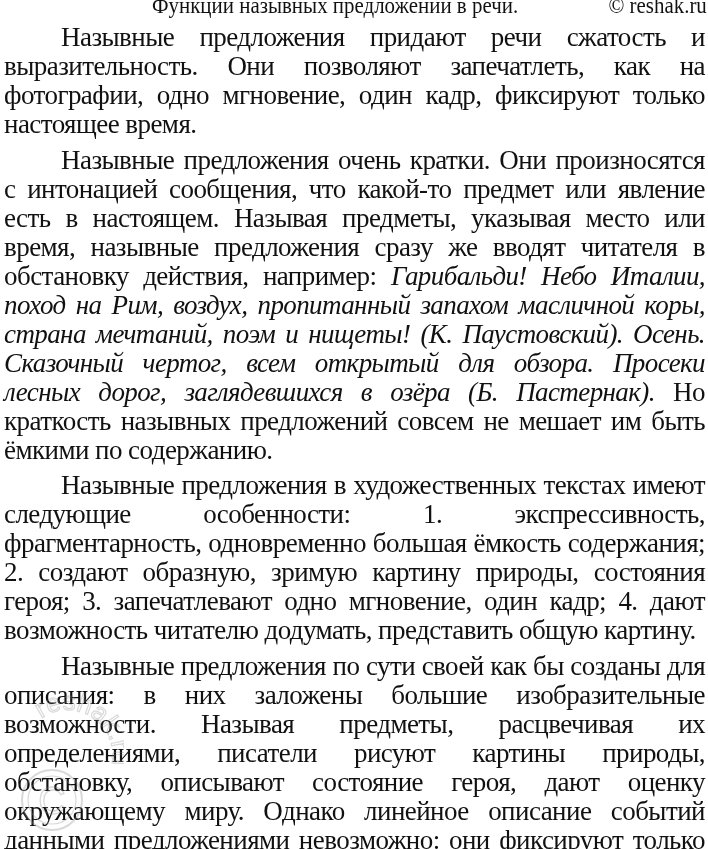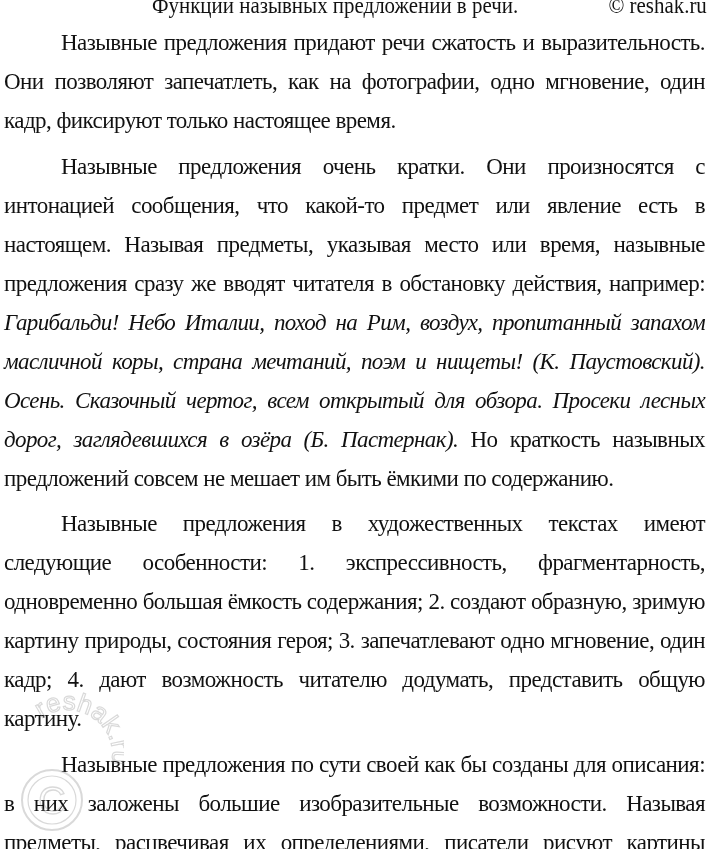--- a/index.html
+++ b/index.html
@@ -37,22 +37,22 @@
   }
   .header .copyright {
     position: absolute;
     right: -2px;
     top: 0;
     transform: scaleX(0.93);
     transform-origin: right center;
   }
   .para {
     margin: 0 0 6.5px 0;
-    font-size: 23px;
-    line-height: 39px;
+    font-size: 27px;
+    line-height: 29px;
     text-align: justify;
     text-indent: 57px;
     letter-spacing: -0.55px;
     word-spacing: 0px;
   }
   .para:first-of-type { margin-top: 2px; }
   .para em {
     font-style: italic;
     letter-spacing: -0.6px;
     font-family: Liberation Serif, serif;

